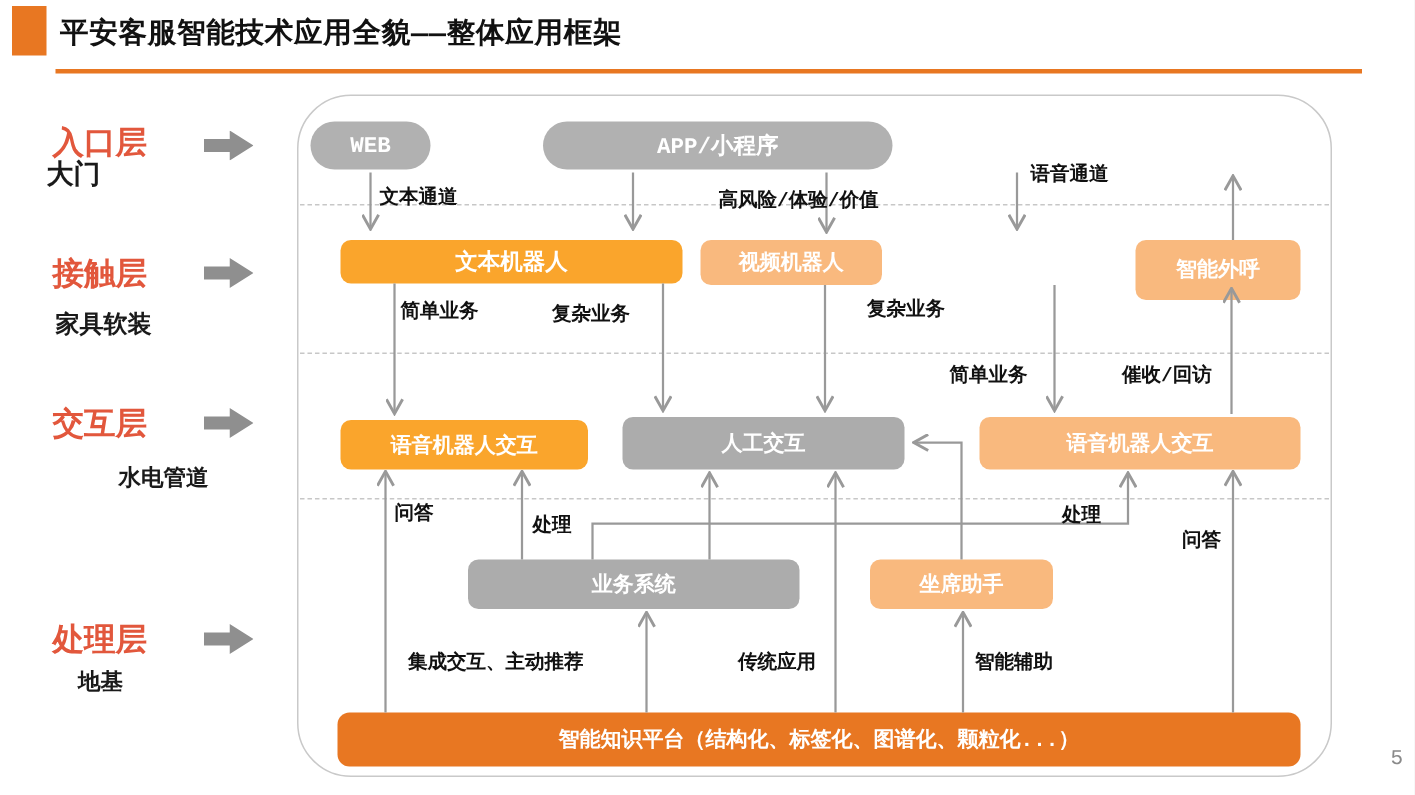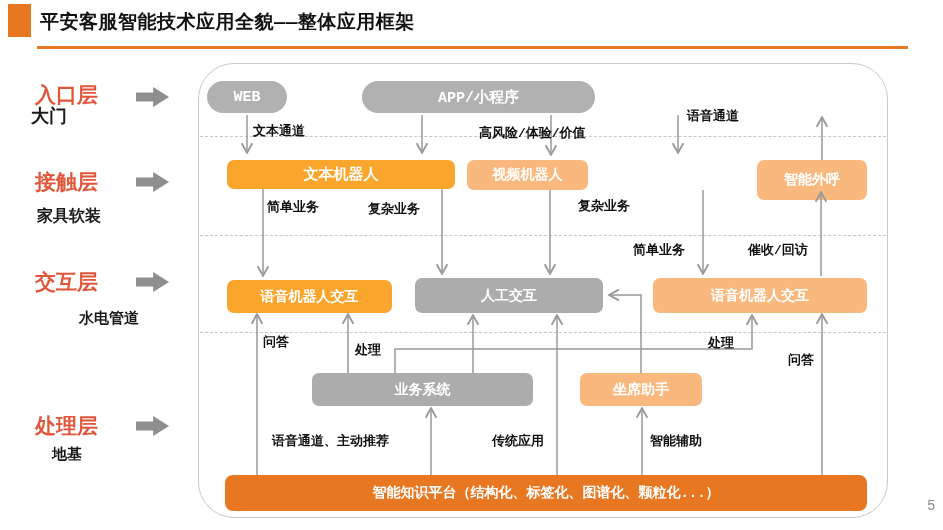--- a/index.html
+++ b/index.html
@@ -118,19 +118,19 @@
   <div class="abs elabel" style="left:687px;top:107px;">语音通道</div>
   <div class="abs elabel" style="left:267px;top:198px;">简单业务</div>
   <div class="abs elabel" style="left:368px;top:200px;">复杂业务</div>
   <div class="abs elabel" style="left:578px;top:197px;">复杂业务</div>
   <div class="abs elabel" style="left:633px;top:241px;">简单业务</div>
   <div class="abs elabel" style="left:748px;top:241px;">催收/回访</div>
   <div class="abs elabel" style="left:263px;top:333px;">问答</div>
   <div class="abs elabel" style="left:355px;top:341px;">处理</div>
   <div class="abs elabel" style="left:708px;top:334px;">处理</div>
   <div class="abs elabel" style="left:788px;top:351px;">问答</div>
-  <div class="abs elabel" style="left:272px;top:432px;">语音通道、主动推荐</div>
+  <div class="abs elabel" style="left:272px;top:432px;">集成交互、主动推荐</div>
   <div class="abs elabel" style="left:492px;top:432px;">传统应用</div>
   <div class="abs elabel" style="left:650px;top:432px;">智能辅助</div>
 
   <div class="abs pagenum" style="left:927px;top:498px;">5</div>
 
 </div>
 
 </body></html>

